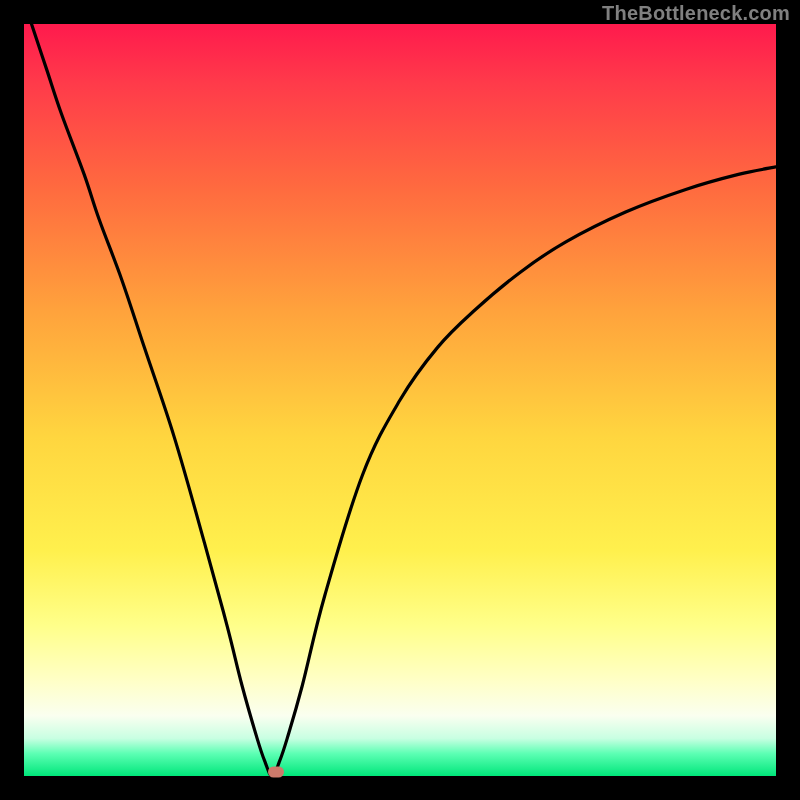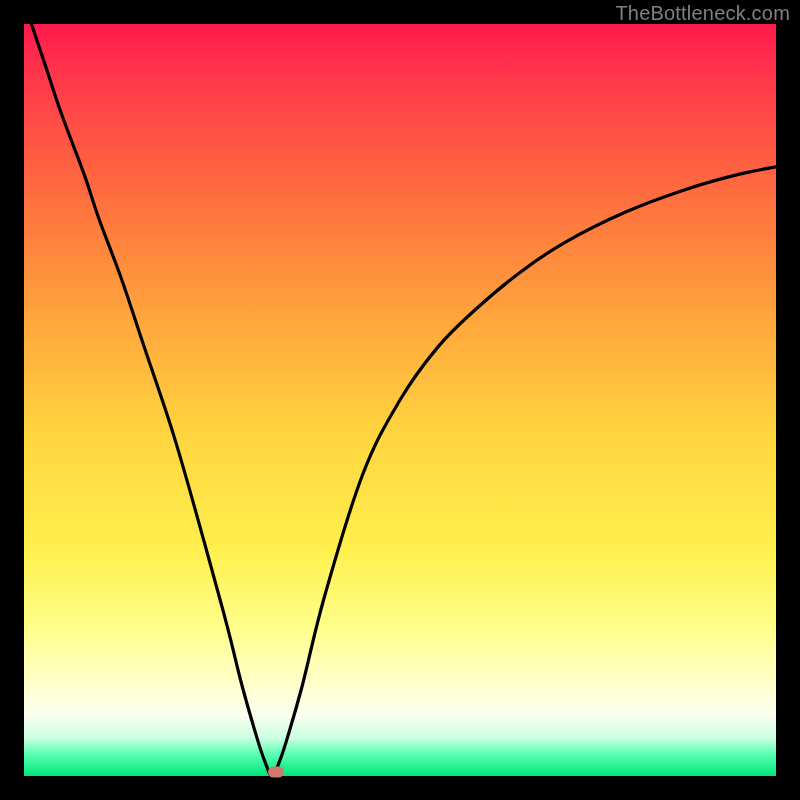--- a/index.html
+++ b/index.html
@@ -31,21 +31,21 @@
       #5dffb4 97%,
       #00e67a 100%
     );
   }
   .watermark {
     position: absolute;
     top: 2px;
     right: 10px;
     color: #808080;
     font-size: 20px;
-    font-weight: 400;
+    font-weight: 700;
     letter-spacing: 0.2px;
   }
   svg.curve {
     position: absolute;
     left: 0;
     top: 0;
     width: 752px;
     height: 752px;
   }
   .marker {

